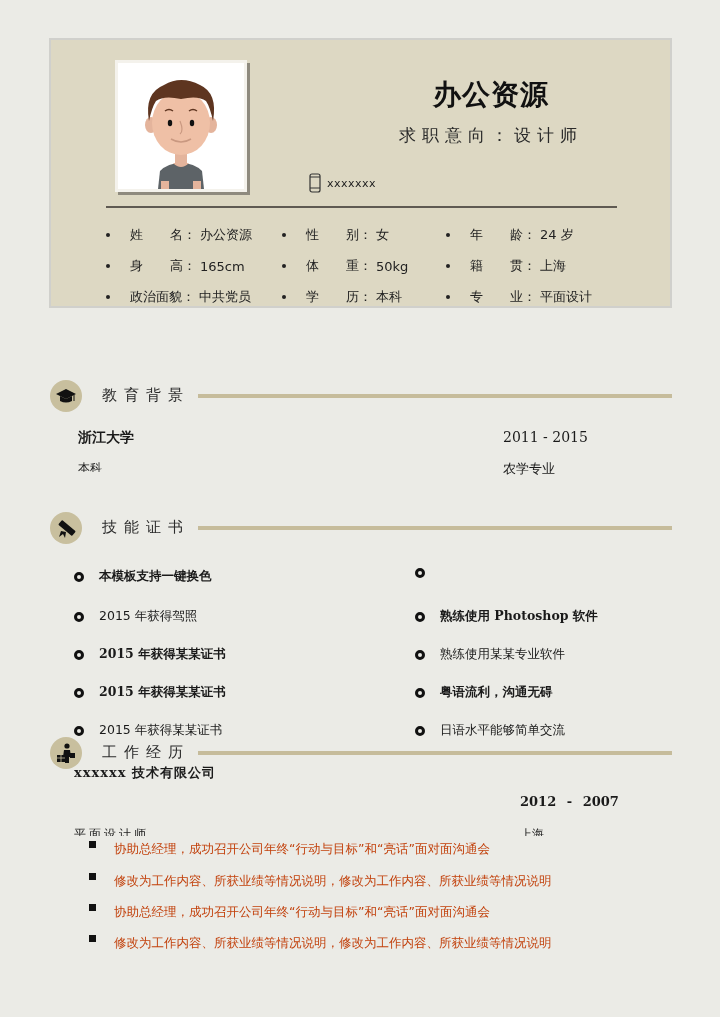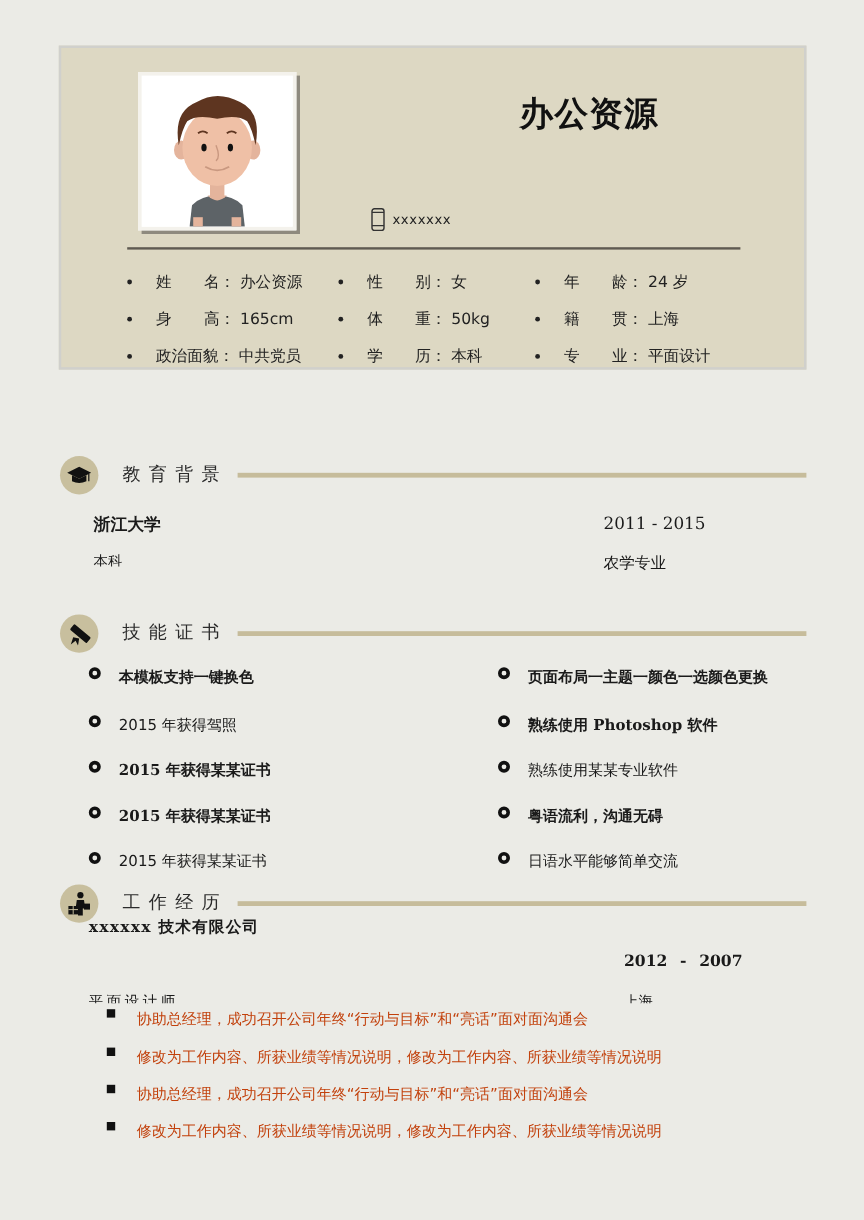--- a/index.html
+++ b/index.html
@@ -48,21 +48,21 @@
     font-family: "DejaVu Serif", "Liberation Serif", serif;
   }
   .section-head .rule { position: absolute; left: 148px; top: 14px; right: 0; height: 4px; background: #c6bc9b; }
 
   .edu-school { position: absolute; left: 78px; top: 429px; font-size: 14px; font-weight: bold; font-family: "DejaVu Serif", serif; }
   .edu-years { position: absolute; left: 503px; top: 429px; font-size: 14px; font-family: "DejaVu Serif", serif; }
   .edu-degree { position: absolute; left: 78px; top: 460px; font-size: 12px; height: 12px; overflow: hidden; }
   .edu-major { position: absolute; left: 503px; top: 460px; font-size: 13px; }
 
   .skills { position: absolute; left: 74px; top: 556px; width: 600px; }
-  .skill { position: absolute; display: flex; font-size: 12.5px; white-space: nowrap; }
+  .skill { position: absolute; display: flex; align-items: center; font-size: 12.5px; white-space: nowrap; margin-top: 12px; }
   .skill .ring { width: 10px; height: 10px; border: 3px solid #111; border-radius: 50%; margin-right: 15px; }
   .skill.bold .txt { font-weight: bold; font-family: "DejaVu Serif", serif; }
 
   .work-company { position: absolute; left: 74px; top: 764px; font-size: 13px; font-weight: bold; letter-spacing: 1px; font-family: "DejaVu Serif", serif; }
   .work-years { position: absolute; left: 520px; top: 794px; font-size: 13px; font-weight: bold; font-family: "DejaVu Serif", serif; word-spacing: 6px; }
   .work-role { position: absolute; left: 74px; top: 826px; font-size: 12px; height: 10px; overflow: hidden; letter-spacing: 3px; }
   .work-city { position: absolute; left: 520px; top: 826px; font-size: 12px; height: 10px; overflow: hidden; }
   .duties { position: absolute; left: 89px; top: 841px; }
   .duty { position: absolute; left: 0; display: flex; align-items: flex-start; font-size: 12.5px; white-space: nowrap; color: #c2410c; }
   .duty .sq { width: 7px; height: 7px; background: #111; margin-right: 18px; }
@@ -95,20 +95,21 @@
       <ellipse cx="52" cy="60" rx="2.2" ry="3.2" fill="#111"></ellipse>
       <ellipse cx="74" cy="60" rx="2.2" ry="3.2" fill="#111"></ellipse>
 
       <path d="M62 58 Q66 68 62 71" stroke="#c99880" stroke-width="1.2" fill="none"></path>
 
       <path d="M53 76 Q63 82 73 76" stroke="#c99880" stroke-width="1.5" fill="none"></path>
     </svg>
   </div>
 
   <div class="name-title">办公资源</div>
+  <div class="job-intent">求职意向：设计师</div>
 
   <div class="phone-row">
     <svg width="12" height="20" viewBox="0 0 12 20">
       <rect x="1" y="1" width="10" height="18" rx="2" fill="none" stroke="#333" stroke-width="1.2"></rect>
       <line x1="1" y1="4" x2="11" y2="4" stroke="#333" stroke-width="1"></line>
       <line x1="1" y1="15" x2="11" y2="15" stroke="#333" stroke-width="1"></line>
     </svg>
     <span class="phone-text">xxxxxxx</span>
   </div>
 
@@ -230,21 +231,20 @@
     <span class="ring"></span>
     <span class="txt">2015 年获得某某证书</span>
   </div>
   <div class="skill" style="left:0;top:154px">
     <span class="ring"></span>
     <span class="txt">2015 年获得某某证书</span>
   </div>
 
   <div class="skill bold" style="left:341px;top:0">
     <span class="ring"></span>
-    <span class="txt">页面布局一主题一颜色一选颜色更换</span>
   </div>
   <div class="skill bold" style="left:341px;top:40px">
     <span class="ring"></span>
     <span class="txt">熟练使用 Photoshop 软件</span>
   </div>
   <div class="skill" style="left:341px;top:78px">
     <span class="ring"></span>
     <span class="txt">熟练使用某某专业软件</span>
   </div>
   <div class="skill bold" style="left:341px;top:116px">

